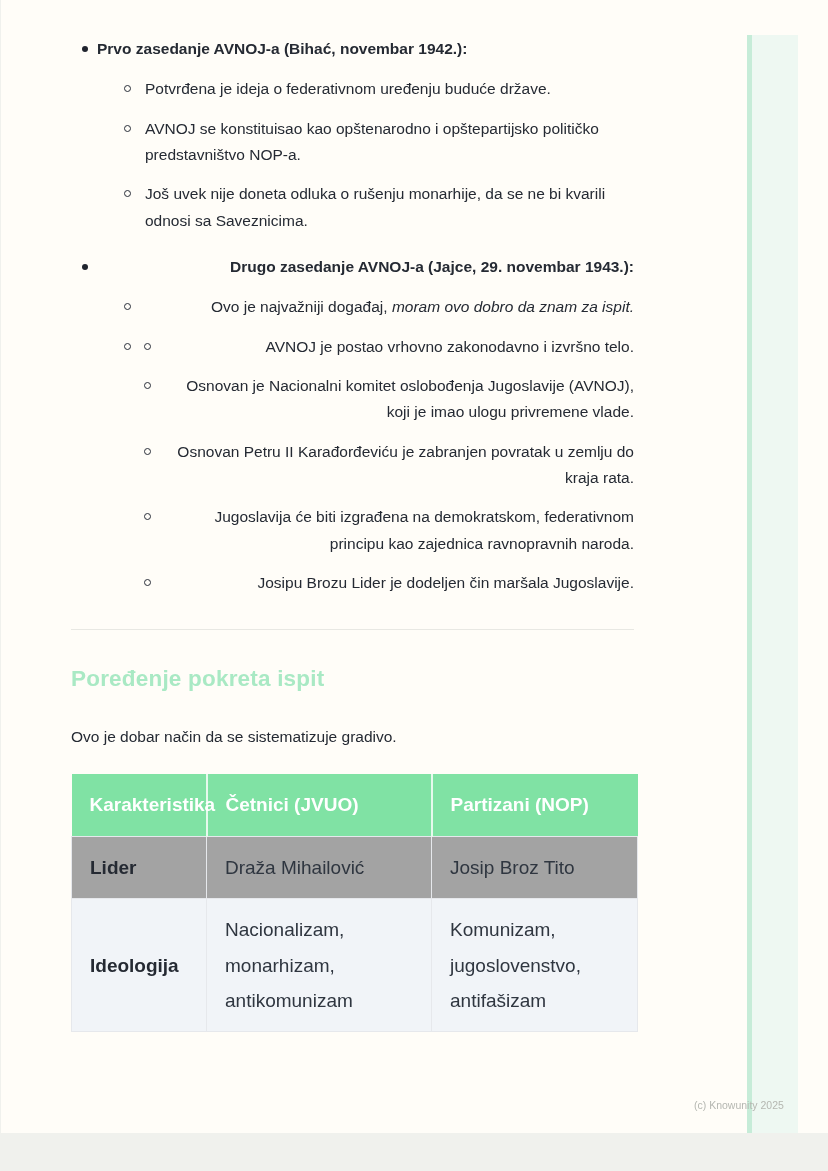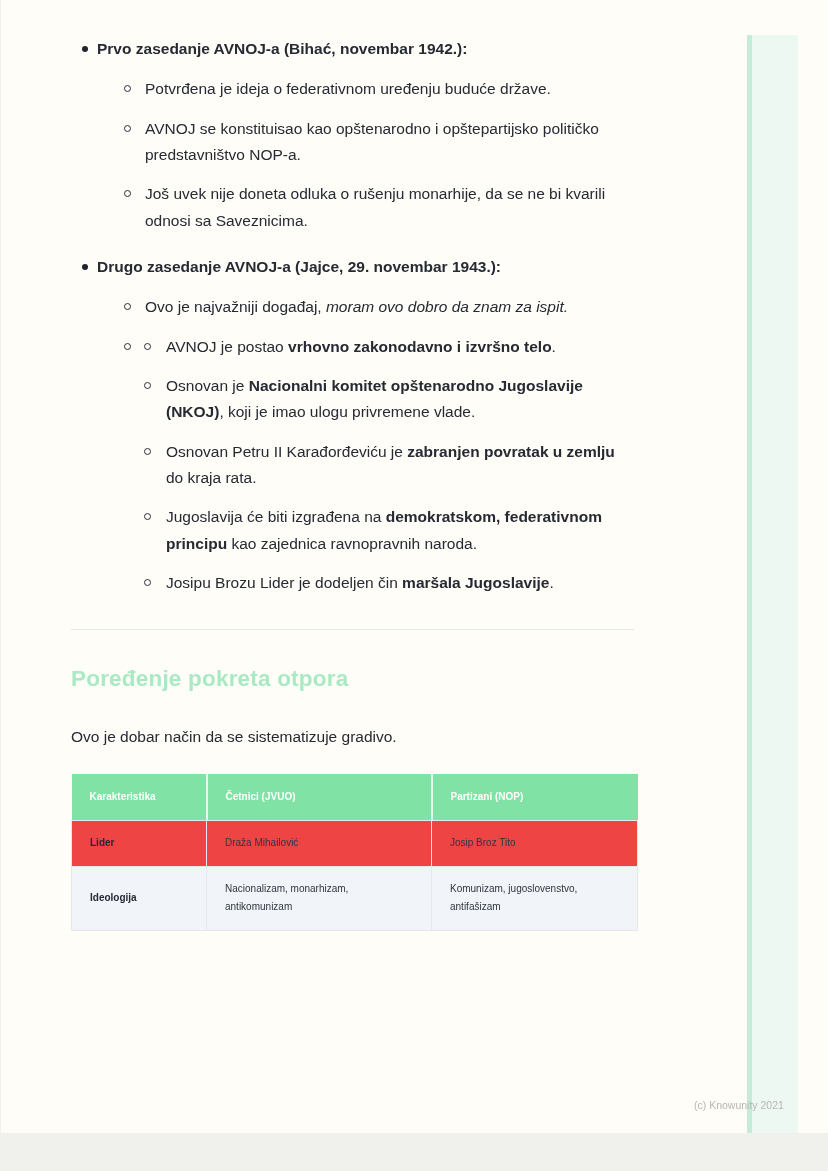--- a/index.html
+++ b/index.html
@@ -33,21 +33,21 @@
   }
   .content {
     position:absolute; left:70px; top:36px;
     width:563px;
     color:#252a33;
     font-size:15.5px;
     line-height:1.7;
   }
   ul { list-style:none; margin:0; padding:0; }
   .li-l1 { position:relative; padding-left:26px; }
-  .li-l1 + .li-l1 { margin-top:20px; }
+  .li-l1 + .li-l1 { margin-top:20px;text-align:right; }
   .l1-title { font-weight:700; }
   .marker-disc {
     position:absolute; left:11px; top:10px;
     width:6px; height:6px; border-radius:50%;
     background:#20242e;
   }
   .ul-l2 { margin:14px 0 0; padding-left:48px; }
   .li-l2 { position:relative; }
   .li-l2 + .li-l2 { margin-top:13px; }
   .li-l2 > .marker-circle { left:-21px; }
@@ -55,59 +55,59 @@
   .li-l3 { position:relative; }
   .li-l3 + .li-l3 { margin-top:13px; }
   .li-l3 > .marker-circle { left:-22px; }
   .marker-circle {
     position:absolute; top:9px;
     width:5px; height:5px; border-radius:50%;
     border:1.5px solid #2a2f3a;
     background:transparent;
   }
   .em-seg { font-style:italic; }
-  .b-seg { font-weight:700;margin-top:31px; }
+  .b-seg { font-weight:400;margin-top:31px; }
   .conclusion { margin:20px 0 0; text-align:justify; }
   .divider {
     margin:32px 0 0;
     border:none; border-top:1px solid #e8e8e3;
     height:0;
   }
   .section-heading {
     margin:30px 0 0;
     font-size:22.5px; font-weight:700;
     color:#a9e9c4;
     letter-spacing:0.2px;
   }
   .intro { margin:26px 0 0; }
   .cmp-table {
     margin-top:24px;
     border-collapse:collapse;
     width:566px;
     table-layout:fixed;
-    font-size:10px;
+    font-size:19px;
   }
   .cmp-table th {
     background:#80e2a4;
     color:#ffffff;
     font-weight:700;
     text-align:left;
     padding:14px 18px;
     border:none;
     border-right:2px solid rgba(255,255,255,0.8);
     line-height:1.8;
   }
   .cmp-table th:last-child { border-right:none; }
   .cmp-table td {
     border:1px solid #e6e8ec;
     padding:13px 18px;
     line-height:1.85;
     vertical-align:middle;
     color:#2f3640;
-    background:#ef4444;
+    background:#a3a3a3;
   }
   .cmp-table tr.row-even td { background:#f1f4f8; }
   .cmp-table td.row-label { font-weight:700; color:#252a33; }
   p { margin:0; }
 </style>
 </head>
 <body>
 
 <div class="page">
 
@@ -147,21 +147,21 @@
           </li>
           <li class="li-l2">
             <span class="marker-circle"></span>
             <ul class="ul-l3">
               <li class="li-l3">
                 <span class="marker-circle"></span>
                 <span>AVNOJ je postao </span><span class="b-seg">vrhovno zakonodavno i izvršno telo</span><span>.</span>
               </li>
               <li class="li-l3">
                 <span class="marker-circle"></span>
-                <span>Osnovan je </span><span class="b-seg">Nacionalni komitet opštenarodno Jugoslavije (NKOJ)</span><span>, koji je imao ulogu privremene vlade.</span>
+                <span>Osnovan je </span><span class="b-seg">Nacionalni komitet oslobođenja Jugoslavije (AVNOJ)</span><span>, koji je imao ulogu privremene vlade.</span>
               </li>
               <li class="li-l3">
                 <span class="marker-circle"></span>
                 <span>Osnovan Petru II Karađorđeviću je </span><span class="b-seg">zabranjen povratak u zemlju</span><span> do kraja rata.</span>
               </li>
               <li class="li-l3">
                 <span class="marker-circle"></span>
                 <span>Jugoslavija će biti izgrađena na </span><span class="b-seg">demokratskom, federativnom principu</span><span> kao zajednica ravnopravnih naroda.</span>
               </li>
               <li class="li-l3">
@@ -171,21 +171,21 @@
             </ul>
           </li>
         </ul>
       </li>
 
     </ul>
 
 
     <hr class="divider">
 
-    <h2 class="section-heading">Poređenje pokreta otpora</h2>
+    <h2 class="section-heading">Poređenje pokreta ispit</h2>
 
     <p class="intro">Ovo je dobar način da se sistematizuje gradivo.</p>
 
     <table class="cmp-table">
       <colgroup>
         <col style="width:135px">
         <col style="width:225px">
         <col style="width:206px">
       </colgroup>
       <thead>
@@ -205,15 +205,15 @@
           <td class="row-label">Ideologija</td>
           <td>Nacionalizam, monarhizam, antikomunizam</td>
           <td>Komunizam, jugoslovenstvo, antifašizam</td>
         </tr>
 
       </tbody>
     </table>
 
   </div>
 
-  <div class="watermark">(c) Knowunity 2021</div>
+  <div class="watermark">(c) Knowunity 2025</div>
 
 </div>
 
 </body></html>

